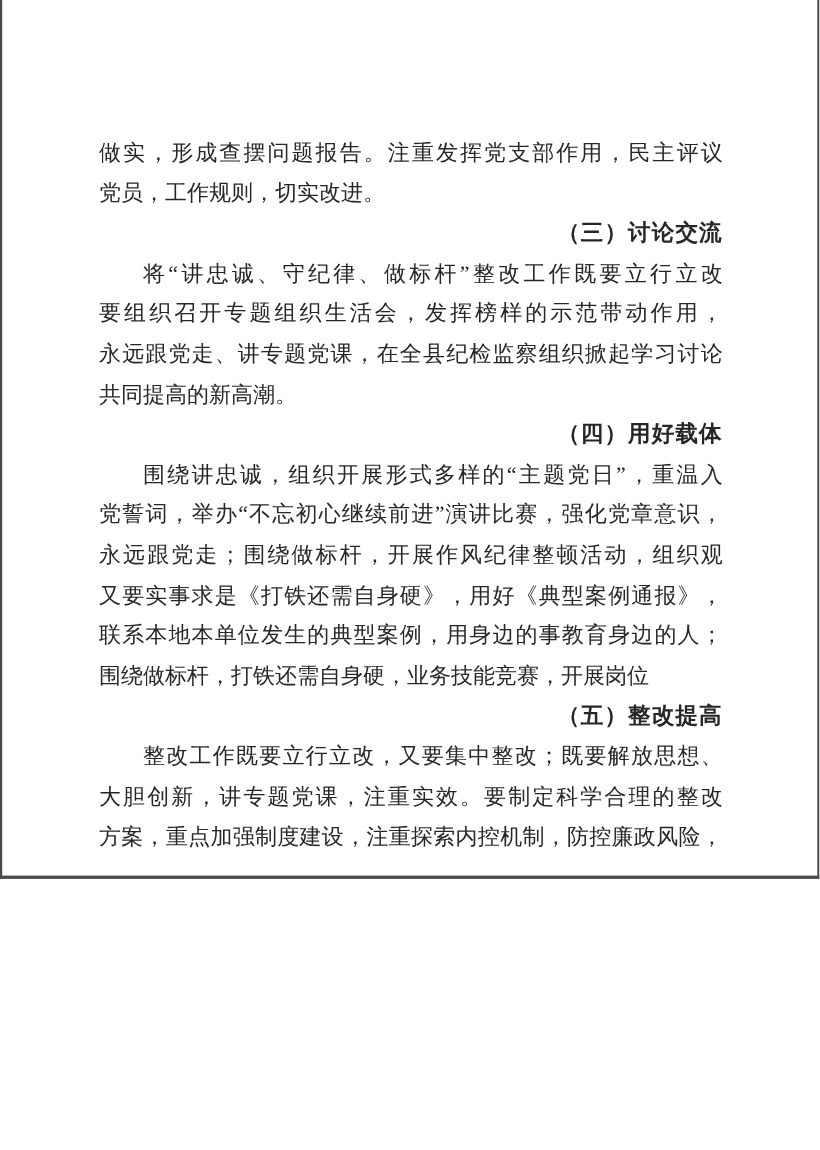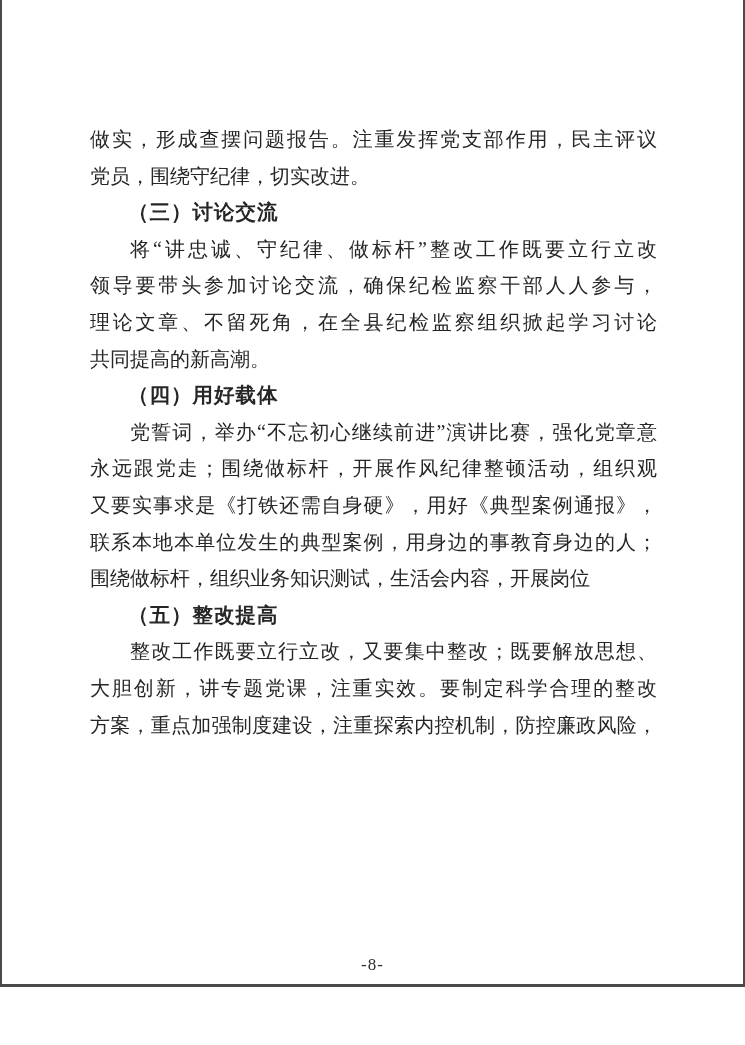--- a/index.html
+++ b/index.html
@@ -8,21 +8,21 @@
     --bg-color: #ffffff;
   }
   * { margin: 0; padding: 0; box-sizing: border-box; }
   html, body {
     width: 745px; height: 1045px;
     background: #fff;
     font-family: "Liberation Serif", "DejaVu Serif", serif;
   }
   .page {
     position: relative;
-    width: 745px; height: 987px;
+    width: 745px; height: 799px;
     background: var(--bg-color);
     border-left: 2px solid var(--edge-color);
     border-right: 2px solid var(--edge-color);
     border-bottom: 3px solid var(--edge-color);
     overflow: hidden;
     color: var(--text-color);
   }
   .content {
     position: absolute;
     left: 88px;
@@ -42,54 +42,56 @@
   .para .line:last-child { text-align-last: left; }
   .para.justify-last .line:last-child { text-align-last: justify; }
   .heading {
     font-family: "Liberation Sans", "DejaVu Sans", sans-serif;
     font-weight: bold;
     font-size: 20.5px;
     line-height: 36.6px;
     height: 36.6px;
     text-indent: 1.85em;
     letter-spacing: 1px;
+    text-align: right;
   }
   .footer {
     position: absolute;
     left: 0; top: 955px;
     width: 100%;
     text-align: center;
     font-size: 17px;
     letter-spacing: 1px;
     color: #2e2e2e;
   }
 </style>
 </head>
 <body>
 
 <div class="page">
   <div class="content">
       <div class="para">
         <div class="line">做实，形成查摆问题报告。注重发挥党支部作用，民主评议</div>
-        <div class="line">党员，围绕守纪律，切实改进。</div>
+        <div class="line">党员，工作规则，切实改进。</div>
       </div>
       <div class="heading">（三）讨论交流</div>
       <div class="para indent">
         <div class="line">将“讲忠诚、守纪律、做标杆”整改工作既要立行立改</div>
-        <div class="line">领导要带头参加讨论交流，确保纪检监察干部人人参与，</div>
-        <div class="line">理论文章、不留死角，在全县纪检监察组织掀起学习讨论</div>
+        <div class="line">要组织召开专题组织生活会，发挥榜样的示范带动作用，</div>
+        <div class="line">永远跟党走、讲专题党课，在全县纪检监察组织掀起学习讨论</div>
         <div class="line">共同提高的新高潮。</div>
       </div>
       <div class="heading">（四）用好载体</div>
       <div class="para indent">
+        <div class="line">围绕讲忠诚，组织开展形式多样的“主题党日”，重温入</div>
         <div class="line">党誓词，举办“不忘初心继续前进”演讲比赛，强化党章意识，</div>
         <div class="line">永远跟党走；围绕做标杆，开展作风纪律整顿活动，组织观</div>
         <div class="line">又要实事求是《打铁还需自身硬》，用好《典型案例通报》，</div>
         <div class="line">联系本地本单位发生的典型案例，用身边的事教育身边的人；</div>
-        <div class="line">围绕做标杆，组织业务知识测试，生活会内容，开展岗位</div>
+        <div class="line">围绕做标杆，打铁还需自身硬，业务技能竞赛，开展岗位</div>
       </div>
       <div class="heading">（五）整改提高</div>
       <div class="para indent justify-last">
         <div class="line">整改工作既要立行立改，又要集中整改；既要解放思想、</div>
         <div class="line">大胆创新，讲专题党课，注重实效。要制定科学合理的整改</div>
         <div class="line">方案，重点加强制度建设，注重探索内控机制，防控廉政风险，</div>
       </div>
     </div>
   <div class="footer">
     <span>-8-</span>

